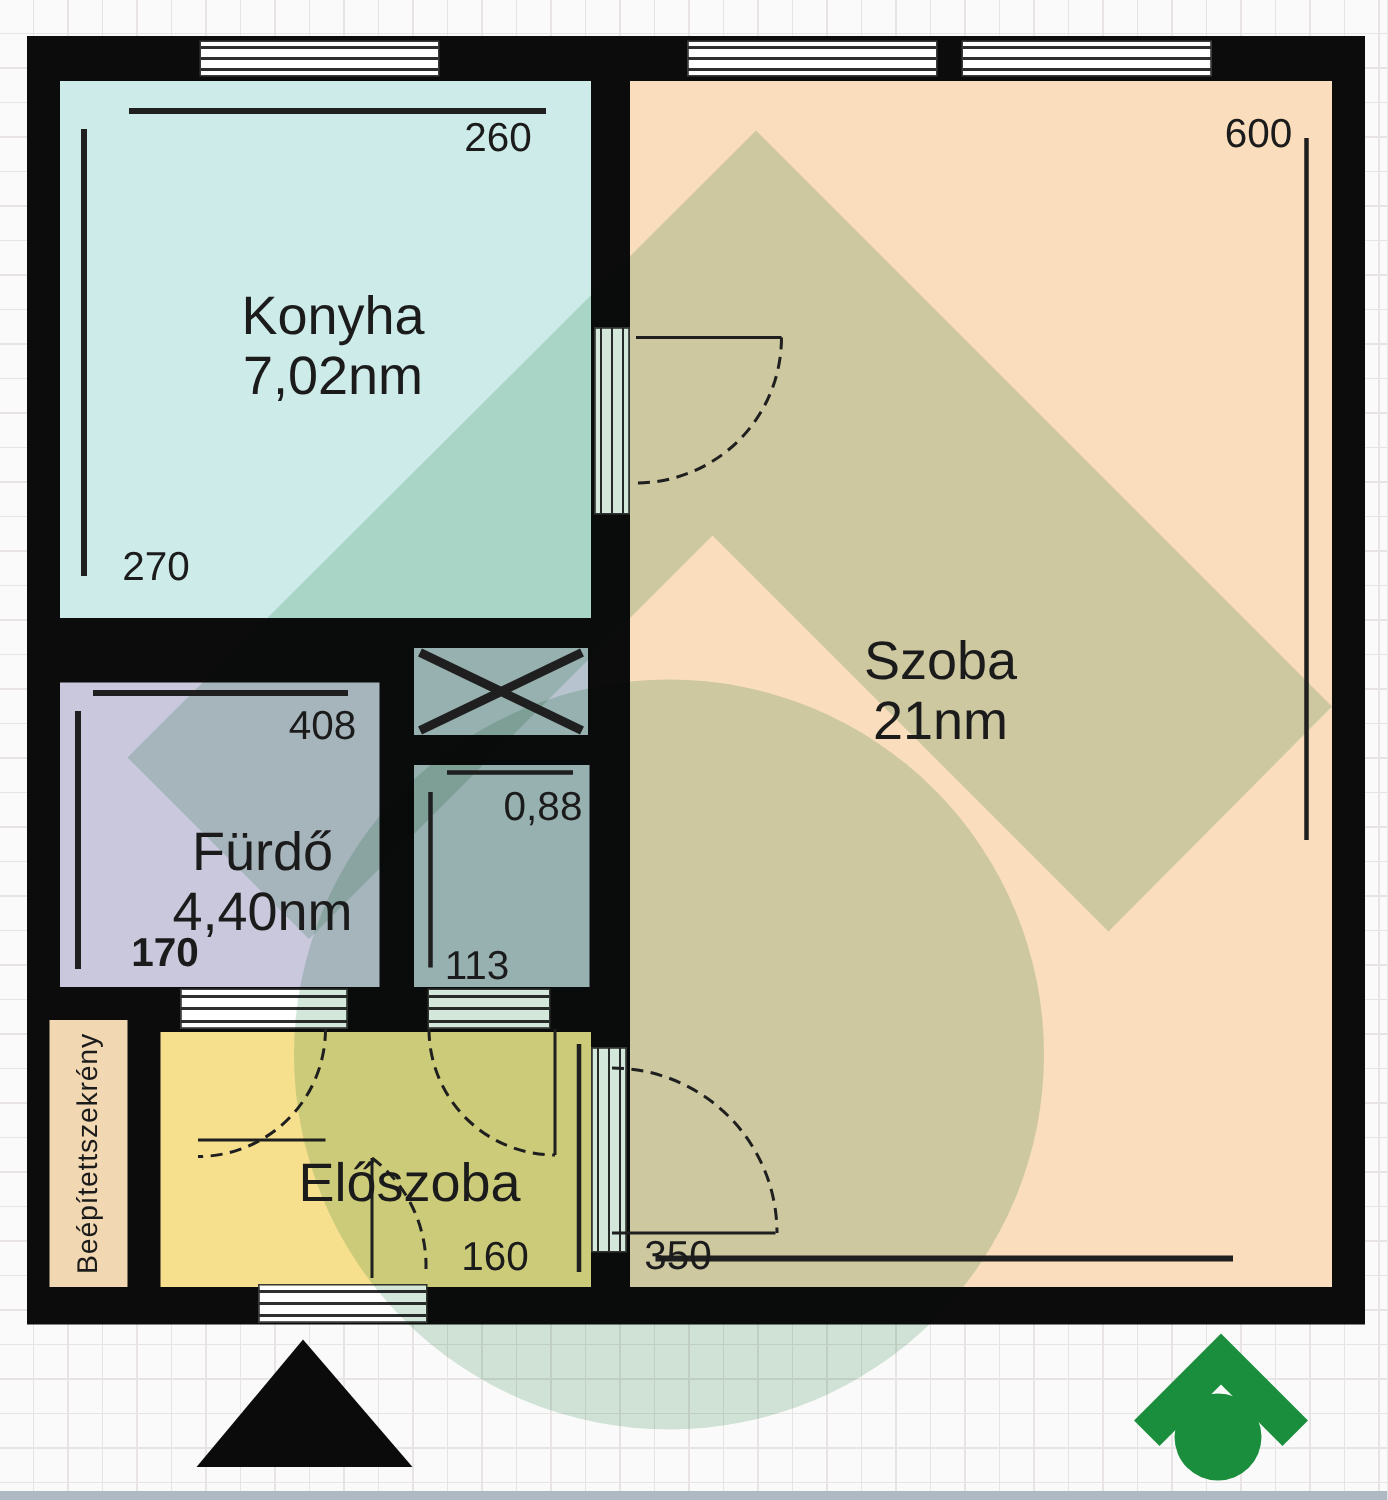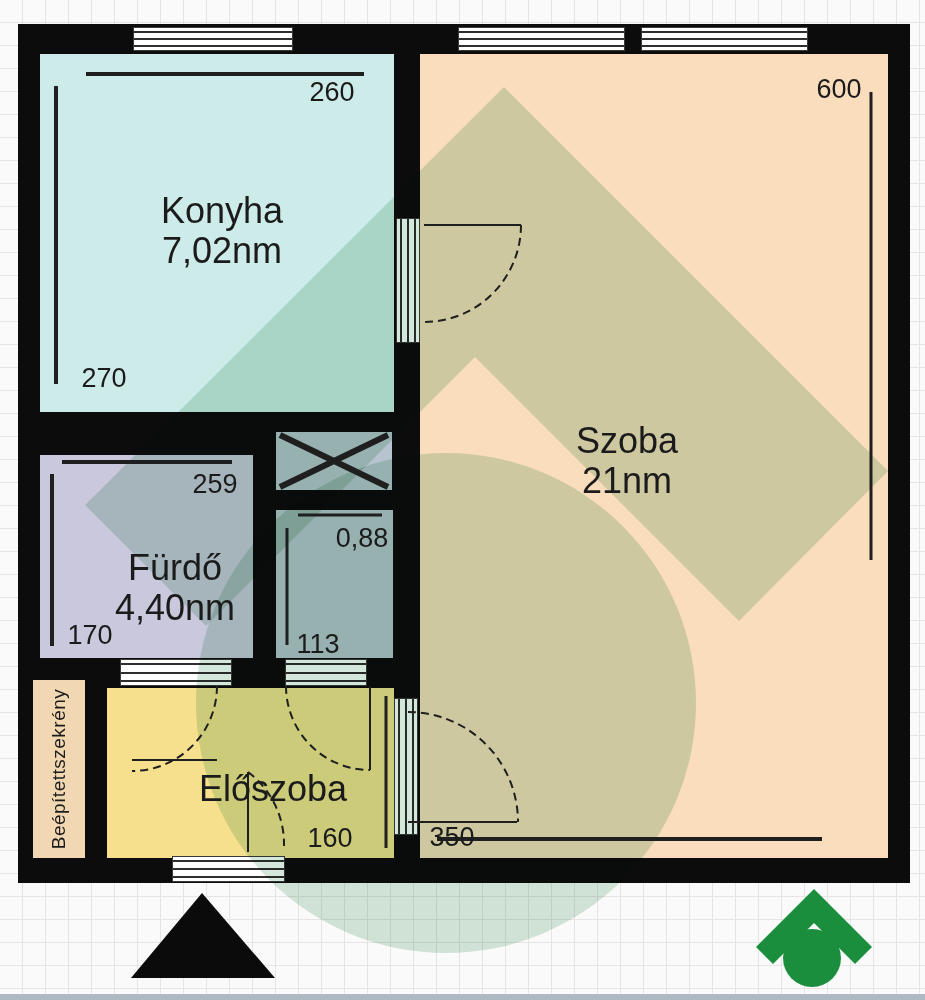--- a/index.html
+++ b/index.html
@@ -129,20 +129,20 @@
   </div>
   <div class="lbl room-lbl" style="left:273px;top:789px;">
     <span>Előszoba</span>
   </div>
   <div class="lbl" id="label-szekreny" style="left:59px;top:769px;">Beépítettszekrény</div>
 
   <div class="lbl dim-lbl" style="left:332px;top:92px;">260</div>
   <div class="lbl dim-lbl" style="left:104px;top:378px;">270</div>
   <div class="lbl dim-lbl" style="left:839px;top:89px;">600</div>
   <div class="lbl dim-lbl" style="left:452px;top:837px;">350</div>
-  <div class="lbl dim-lbl" style="left:215px;top:484px;">259</div>
-  <div class="lbl dim-lbl" style="left:90px;top:635px;">170</div>
+  <div class="lbl dim-lbl" style="left:215px;top:484px;">408</div>
+  <div class="lbl dim-lbl" style="left:110px;top:635px;font-weight:bold;">170</div>
   <div class="lbl dim-lbl" style="left:362px;top:538px;">0,88</div>
   <div class="lbl dim-lbl" style="left:318px;top:644px;">113</div>
   <div class="lbl dim-lbl" style="left:330px;top:838px;">160</div>
 
   <div class="abs" id="bottom-strip"></div>
 </div>
 
 </body></html>

